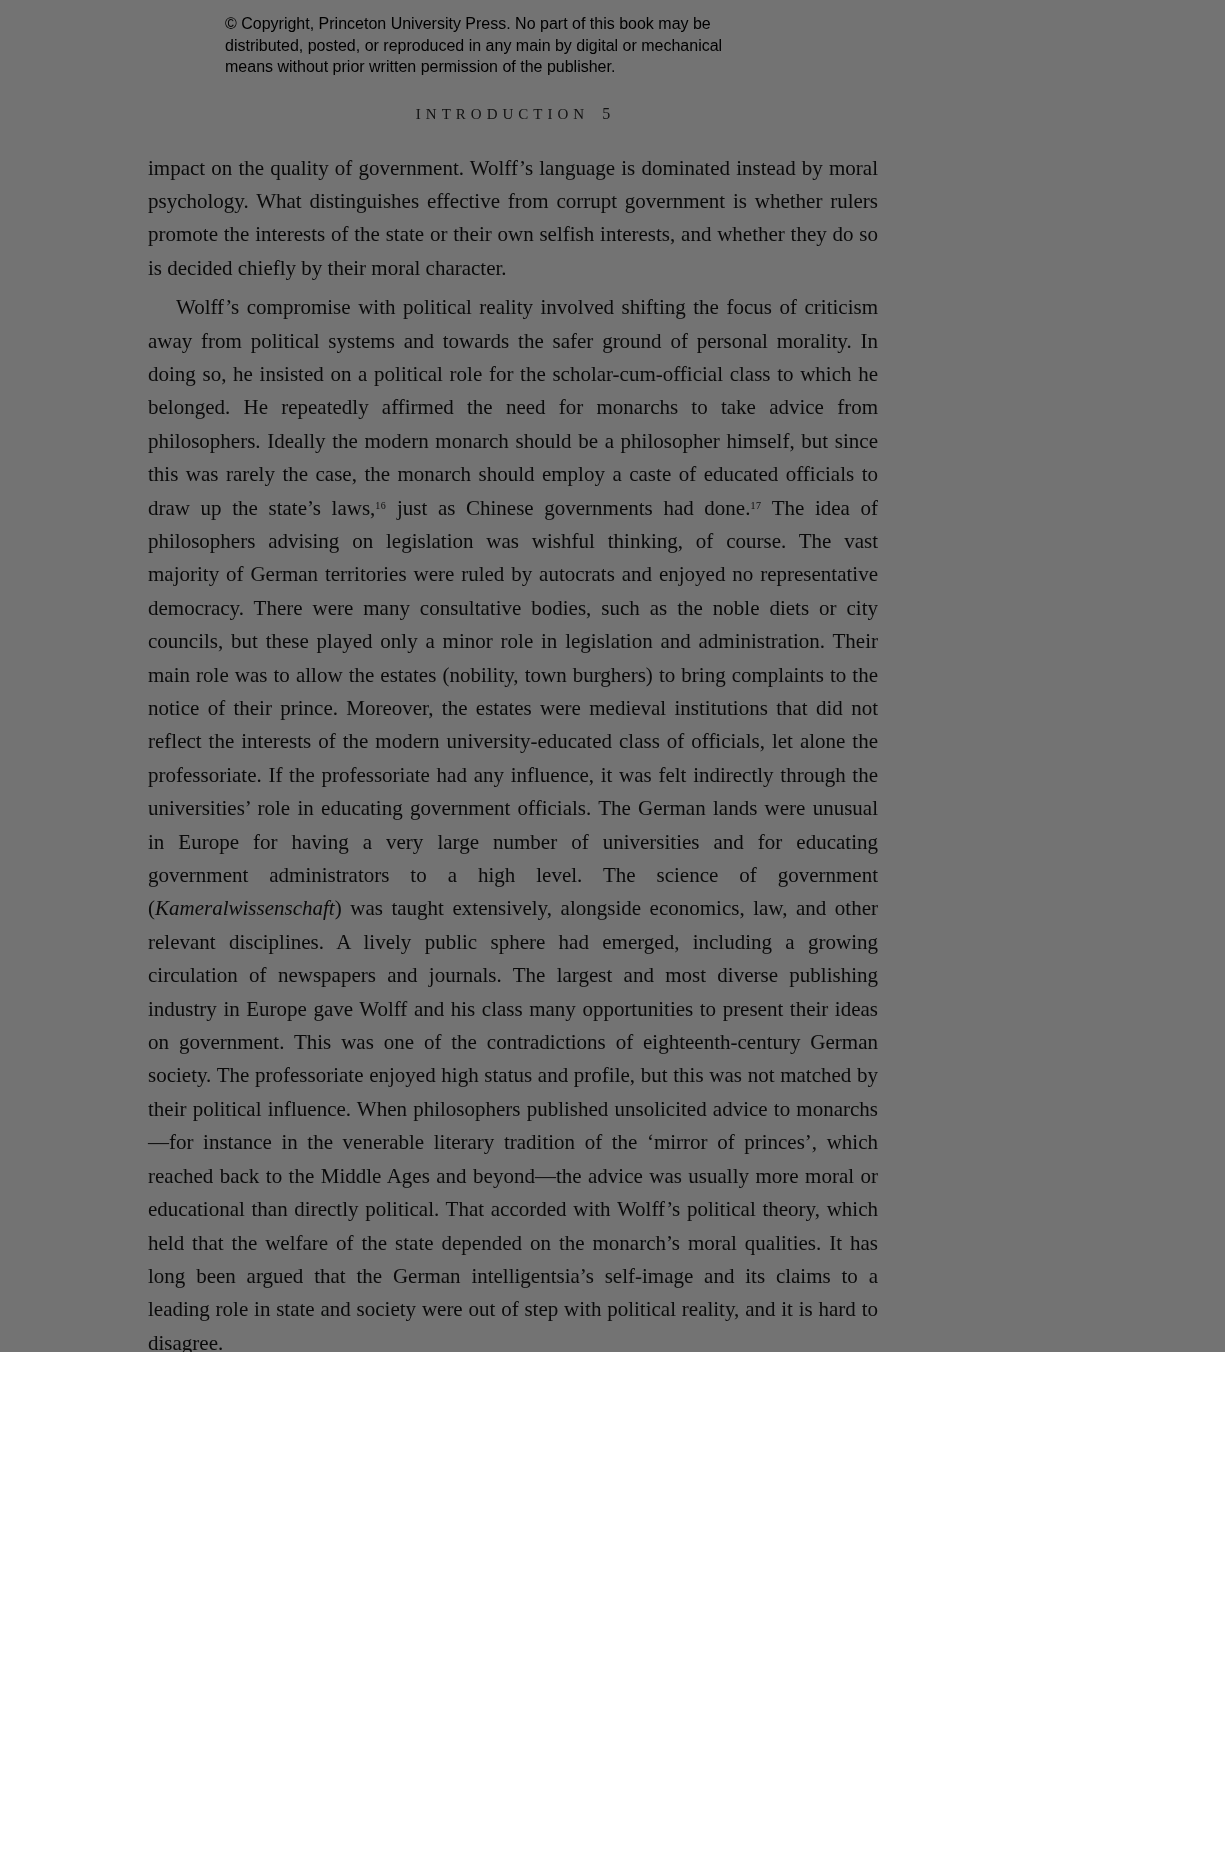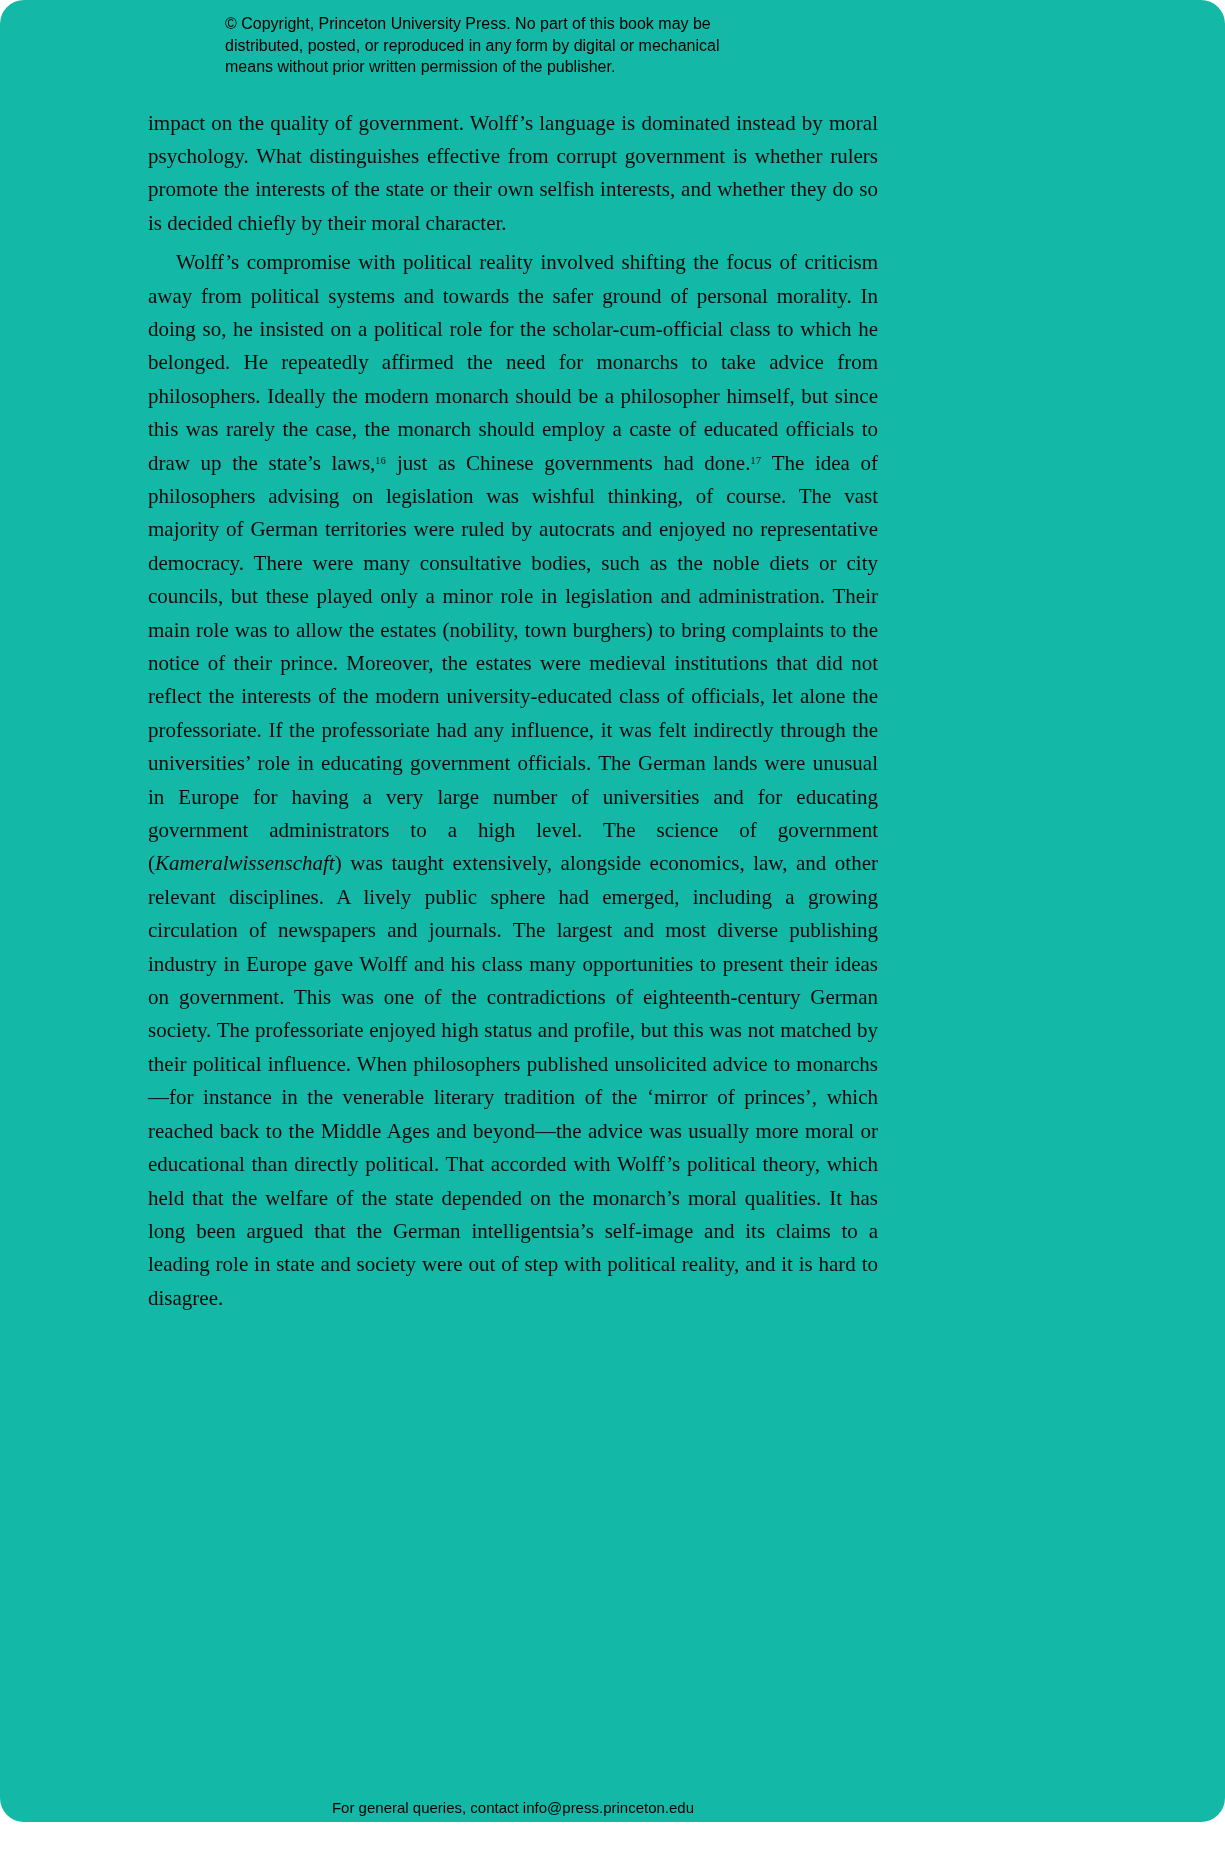--- a/index.html
+++ b/index.html
@@ -1,25 +1,24 @@
 <!DOCTYPE html>
 <html><head>
 <meta charset="utf-8">
 <style>
   * { margin: 0; padding: 0; box-sizing: border-box; }
   html, body { background: #ffffff; }
   .page {
     position: relative;
     width: 1225px;
-    height: 1822px;
-    background: #14b8a6;
+    height: 1352px;
+    background: #737373;
     color: #0a0a0a;
     font-family: "Liberation Serif", serif;
     overflow: hidden;
-    border-radius: 24px;
   }
   .content {
     position: absolute;
     left: 142px;
     top: 0;
     width: 742px;
   }
   .copyright {
     margin-top: 13px;
     padding-left: 83px;
@@ -64,24 +63,27 @@
   }
 </style>
 </head>
 <body>
 
 <div class="page">
   <div class="content">
 
     <div class="copyright">
       <div>© Copyright, Princeton University Press. No part of this book may be</div>
-      <div>distributed, posted, or reproduced in any form by digital or mechanical</div>
+      <div>distributed, posted, or reproduced in any main by digital or mechanical</div>
       <div>means without prior written permission of the publisher.</div>
     </div>
 
+    <div class="running-head">
+      <span class="title">INTRODUCTION</span><span class="pagenum">5</span>
+    </div>
 
     <div class="body-text">
         <p><span>impact on the quality of government. Wolff’s language is dominated instead by moral psychology. What distinguishes effective from corrupt government is whether rulers promote the interests of the state or their own selfish interests, and whether they do so is decided chiefly by their moral character.</span></p>
         <p class="indent"><span>Wolff’s compromise with political reality involved shifting the focus of criticism away from political systems and towards the safer ground of personal morality. In doing so, he insisted on a political role for the scholar-cum-official class to which he belonged. He repeatedly affirmed the need for monarchs to take advice from philosophers. Ideally the modern monarch should be a philosopher himself, but since this was rarely the case, the monarch should employ a caste of educated officials to draw up the state’s laws,</span><sup class="fnref">16</sup><span> just as Chinese governments had done.</span><sup class="fnref">17</sup><span> The idea of philosophers advising on legislation was wishful thinking, of course. The vast majority of German territories were ruled by autocrats and enjoyed no representative democracy. There were many consultative bodies, such as the noble diets or city councils, but these played only a minor role in legislation and administration. Their main role was to allow the estates (nobility, town burghers) to bring complaints to the notice of their prince. Moreover, the estates were medieval institutions that did not reflect the interests of the modern university-educated class of officials, let alone the professoriate. If the professoriate had any influence, it was felt indirectly through the universities’ role in educating government officials. The German lands were unusual in Europe for having a very large number of universities and for educating government administrators to a high level. The science of government (</span><i>Kameralwissenschaft</i><span>) was taught extensively, alongside economics, law, and other relevant disciplines. A lively public sphere had emerged, including a growing circulation of newspapers and journals. The largest and most diverse publishing industry in Europe gave Wolff and his class many opportunities to present their ideas on government. This was one of the contradictions of eighteenth-century German society. The professoriate enjoyed high status and profile, but this was not matched by their political influence. When philosophers published unsolicited advice to monarchs—for instance in the venerable literary tradition of the ‘mirror of princes’, which reached back to the Middle Ages and beyond—the advice was usually more moral or educational than directly political. That accorded with Wolff’s political theory, which held that the welfare of the state depended on the monarch’s moral qualities. It has long been argued that the German intelligentsia’s self-image and its claims to a leading role in state and society were out of step with political reality, and it is hard to disagree.</span></p>
       </div>
 
   </div>
 
   <div class="footer">For general queries, contact info@press.princeton.edu</div>
 </div>

